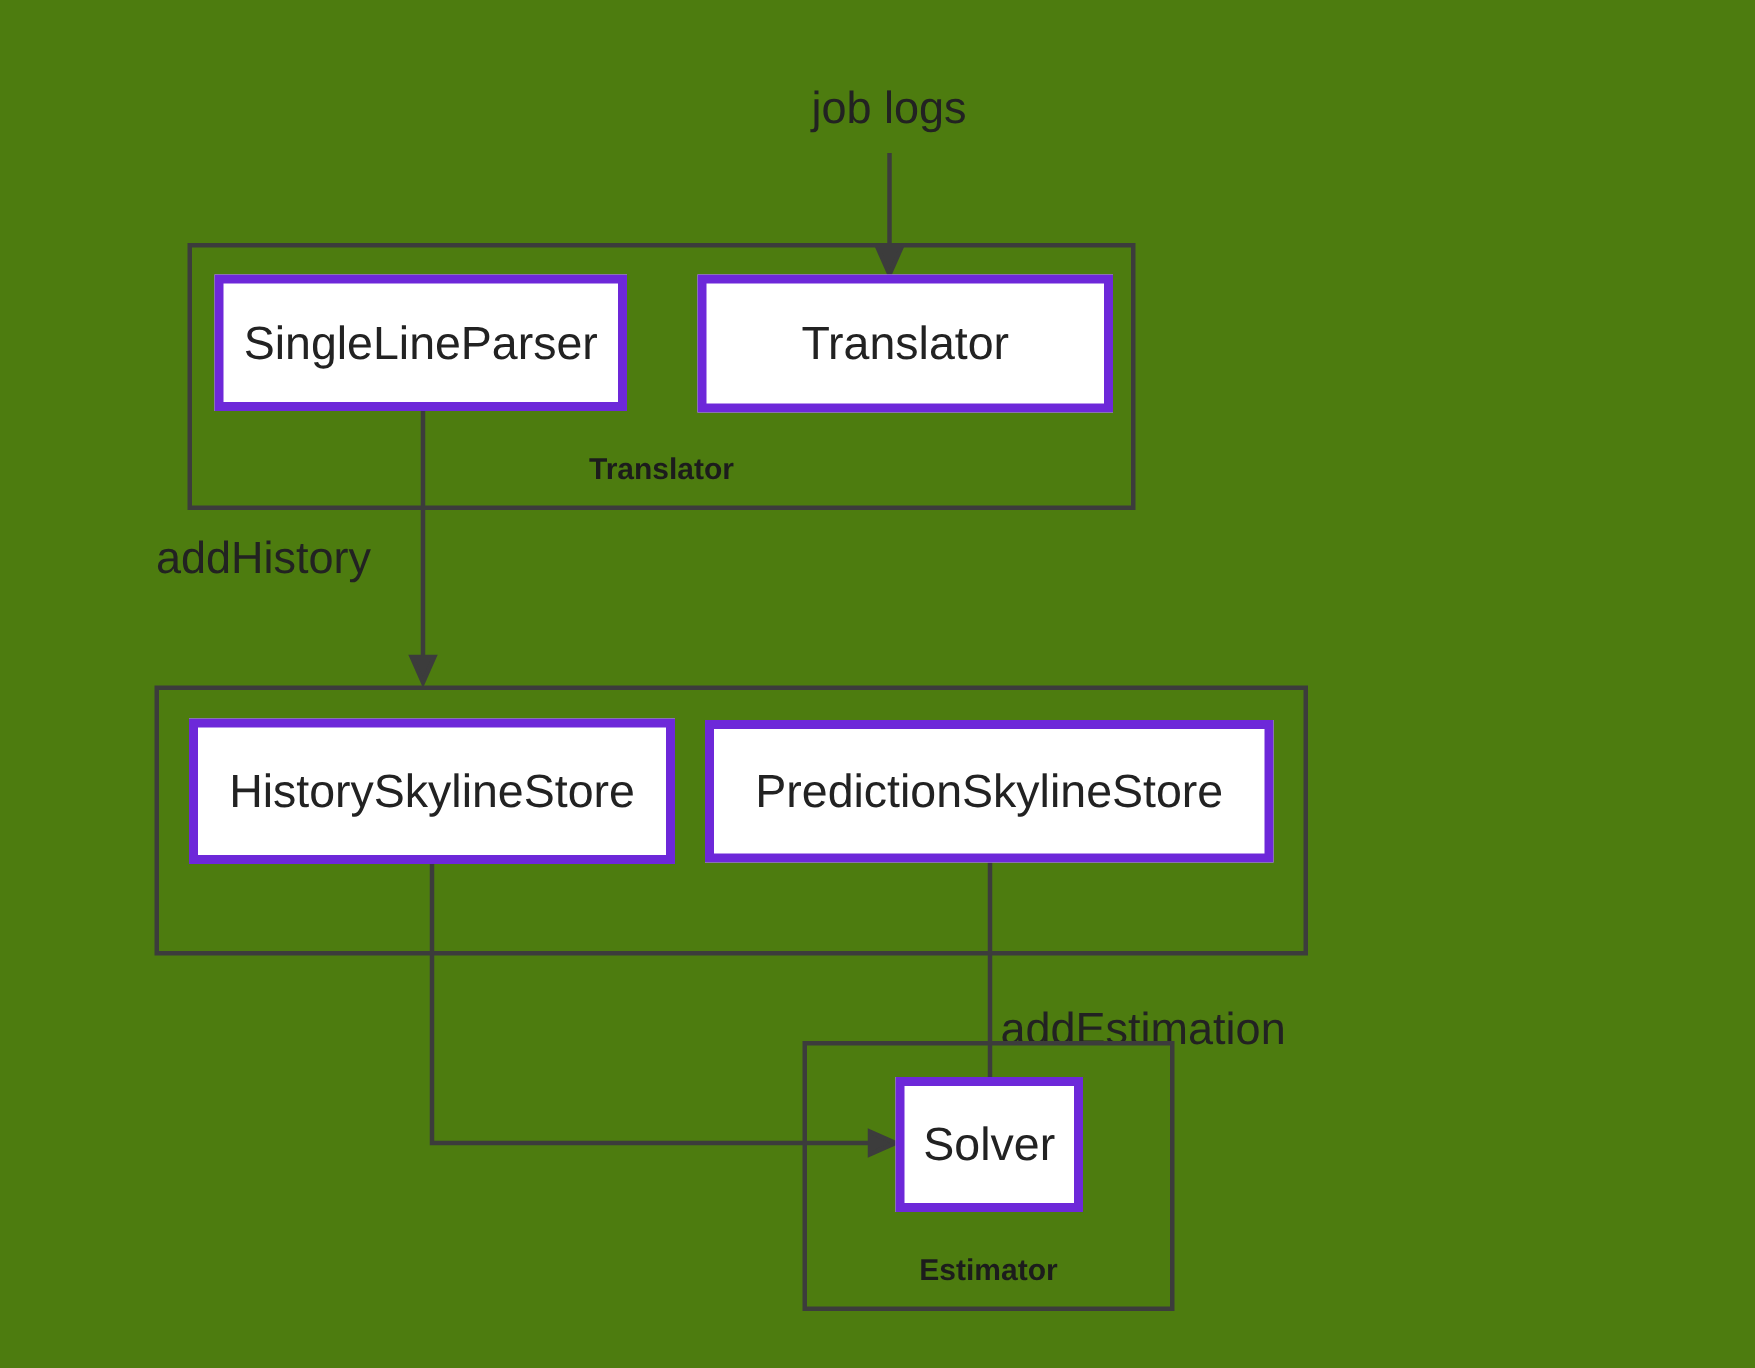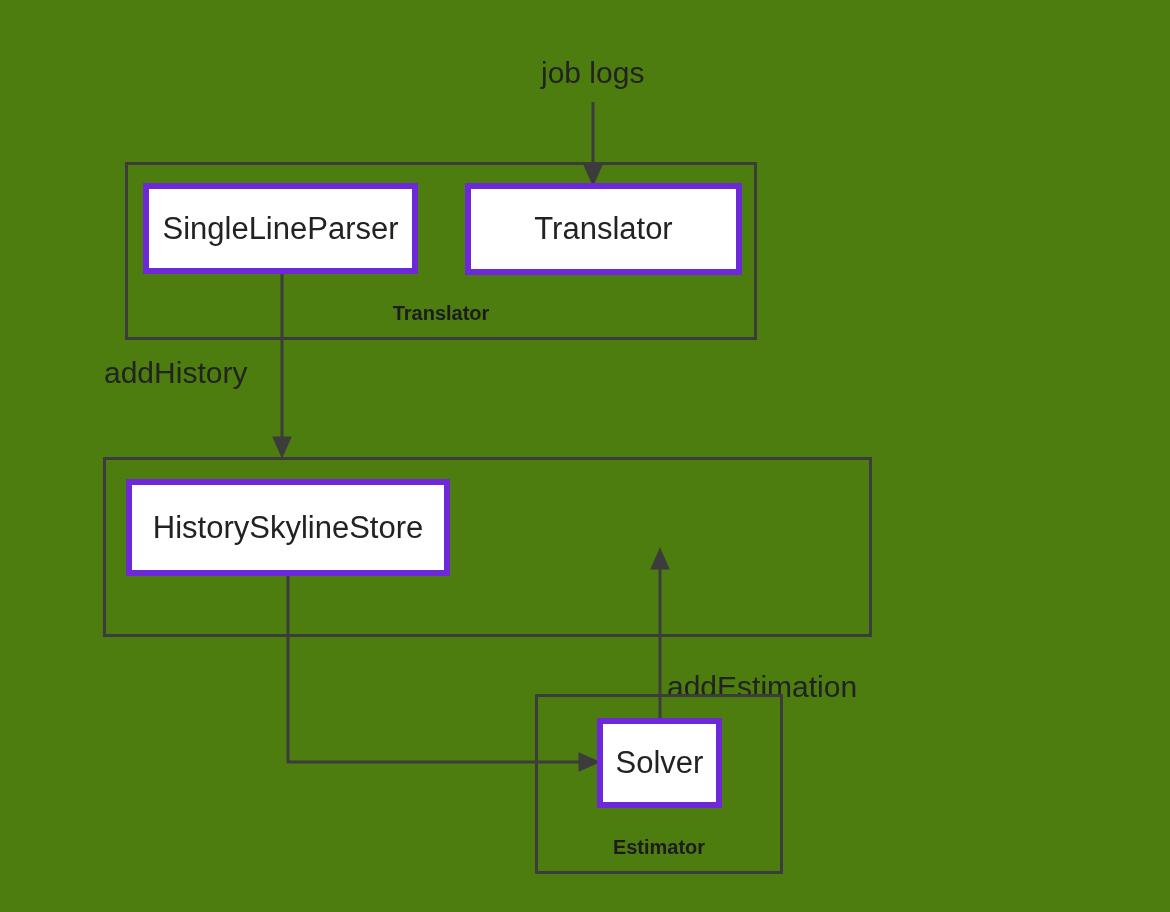--- a/index.html
+++ b/index.html
@@ -98,20 +98,23 @@
     <div class="node-box" style="left:337px; top:18px; width:277px; height:92px;">
       <span>Translator</span>
     </div>
     <div class="container-label">Translator</div>
   </div>
 
   <div class="container-box" style="left:103px; top:433px; width:769px; height:180px;margin-top:24px;">
     <div class="node-box" style="left:20px; top:19px; width:324px; height:97px;">
       <span>HistorySkylineStore</span>
     </div>
+    <div class="node-box" style="left:364px; top:20px; width:379px; height:95px;">
+      <span>PredictionSkylineStore</span>
+    </div>
   </div>
 
   <div class="container-box" style="left:535px; top:694px; width:248px; height:180px;">
     <div class="node-box" style="left:59px; top:21px; width:125px; height:90px;">
       <span>Solver</span>
     </div>
     <div class="container-label">Estimator</div>
   </div>
 
 </div>

